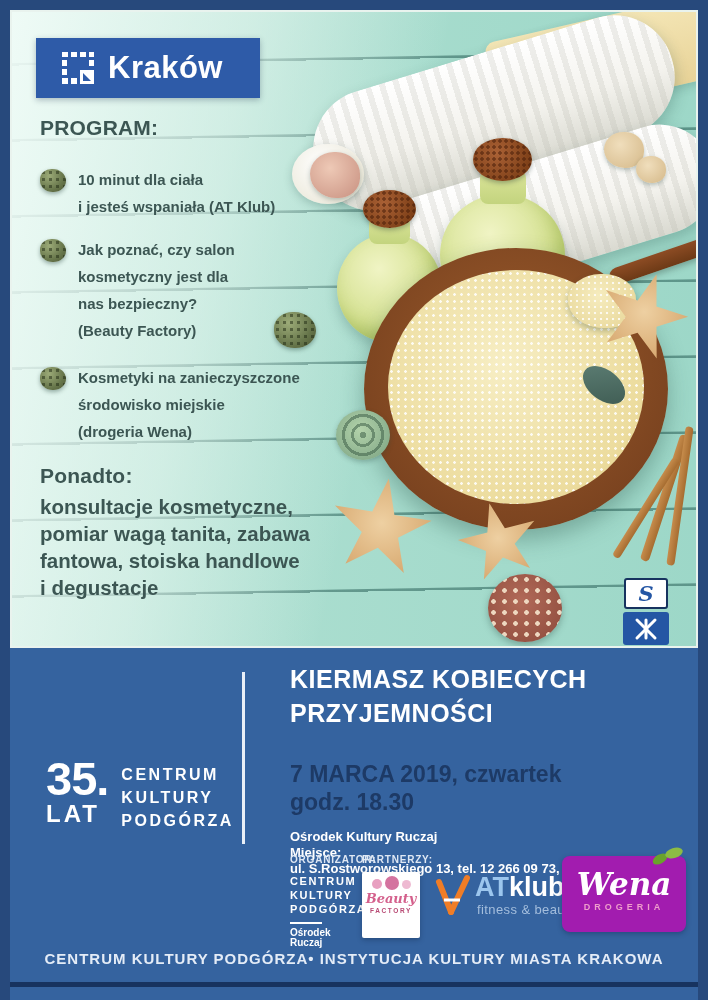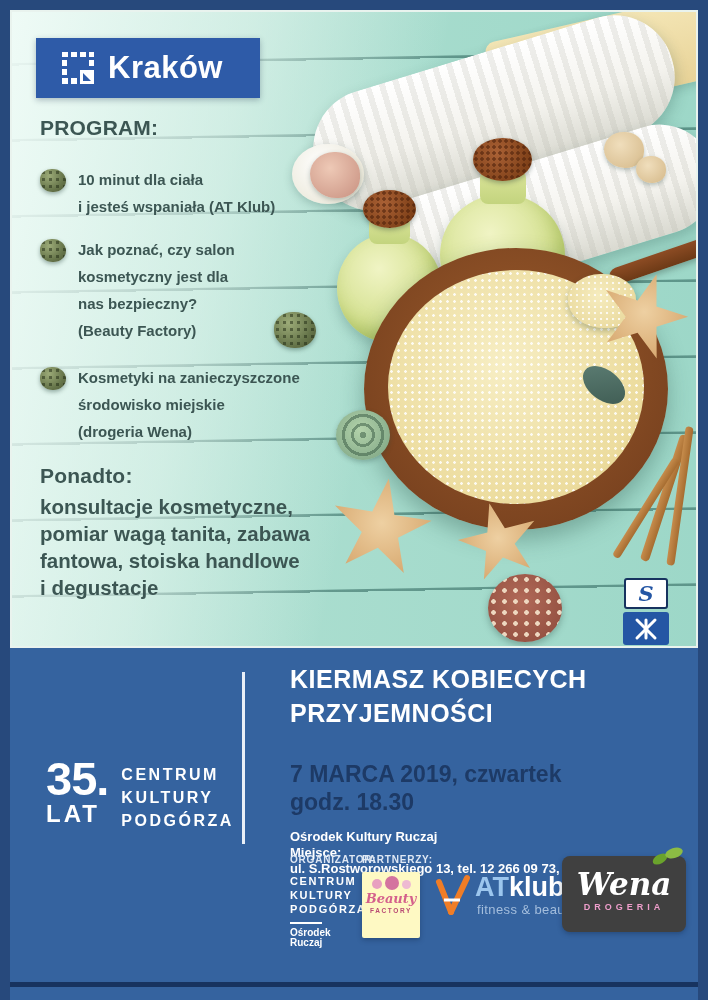--- a/index.html
+++ b/index.html
@@ -103,33 +103,33 @@
   .event-when { margin-top:30px; color:#1d3a66; font-size:23px; font-weight:bold; line-height:28px; }
   .venue { margin-top:13px; font-size:13px; font-weight:bold; line-height:16px; }
 
   .organizer { position:absolute; left:280px; top:206px; color:#ffffff; }
   .mini-label { font-size:10px; font-weight:bold; letter-spacing:.8px; color:#dfe8f4; }
   .org-name { margin-top:9px; font-size:11px; font-weight:bold; letter-spacing:1.6px; line-height:14px; }
   .org-rule { width:32px; height:2px; background:#ffffff; margin:6px 0 4px; }
   .org-sub { font-size:10px; font-weight:bold; line-height:10px; }
 
   .partners-label { position:absolute; left:352px; top:206px; }
-  .beauty-box { position:absolute; left:352px; top:224px; width:58px; height:66px; background:#fef9c3;
+  .beauty-box { position:absolute; left:352px; top:224px; width:58px; height:66px; background:#ffffff;
     border-radius:2px; text-align:center; box-shadow:0 2px 5px rgba(15,35,65,.35); }
   .bf-flowers { display:flex; justify-content:center; gap:3px; padding-top:4px; }
   .bf-flowers i { display:block; border-radius:50%; }
   .bf-name { font-family:"DejaVu Serif", serif; font-style:italic; font-weight:bold; font-size:13px; color:#d4608c; margin-top:1px; }
   .bf-sub { font-size:6.5px; font-weight:bold; letter-spacing:1.6px; color:#b84a74; margin-top:1px; }
 
   .atklub { position:absolute; left:424px; top:224px; display:flex; align-items:flex-start; }
   .at-line { font-size:27px; font-weight:bold; line-height:30px; margin-left:3px; }
   .at-a { color:#9cc6ee; } .at-k { color:#ffffff; }
   .at-tag { font-size:13px; color:#a4bedd; margin-left:5px; letter-spacing:.4px; }
 
-  .wena-box { position:absolute; left:552px; top:208px; width:124px; height:76px; background:#404040;
+  .wena-box { position:absolute; left:552px; top:208px; width:124px; height:76px; background:#a21caf;
     border-radius:8px; text-align:center; box-shadow:0 2px 5px rgba(15,35,65,.35); }
   .wena-name { font-family:"DejaVu Serif", serif; font-style:italic; font-weight:bold; font-size:31px; color:#ffffff; line-height:34px; margin-top:11px; }
   .wena-sub { font-size:9px; font-weight:bold; letter-spacing:4px; color:#ef9ecb; margin-top:1px; }
   .wena-leaves { position:absolute; top:-12px; right:2px; }
 
   .footer-text { position:absolute; left:0; right:0; top:302px; text-align:center;
     color:#e4ecf7; font-size:15px; font-weight:bold; letter-spacing:1px; }
   .bottom-line { position:absolute; left:0; top:334px; width:100%; height:5px; background:#17335f; }
 </style>
 </head>
@@ -311,15 +311,16 @@
       <span class="wena-leaves">
         <svg width="34" height="24" viewBox="0 0 34 24">
           <ellipse cx="10" cy="15" rx="8" ry="4.5" fill="#6aa32c" transform="rotate(-30 10 15)"></ellipse>
           <ellipse cx="24" cy="9" rx="9" ry="5" fill="#8cbb44" transform="rotate(-18 24 9)"></ellipse>
         </svg>
       </span>
       <div class="wena-name">Wena</div>
       <div class="wena-sub">DROGERIA</div>
     </div>
 
+    <div class="footer-text">CENTRUM KULTURY PODGÓRZA• INSTYTUCJA KULTURY MIASTA KRAKOWA</div>
     <div class="bottom-line"></div>
   </div>
 </div>
 
 </body></html>

